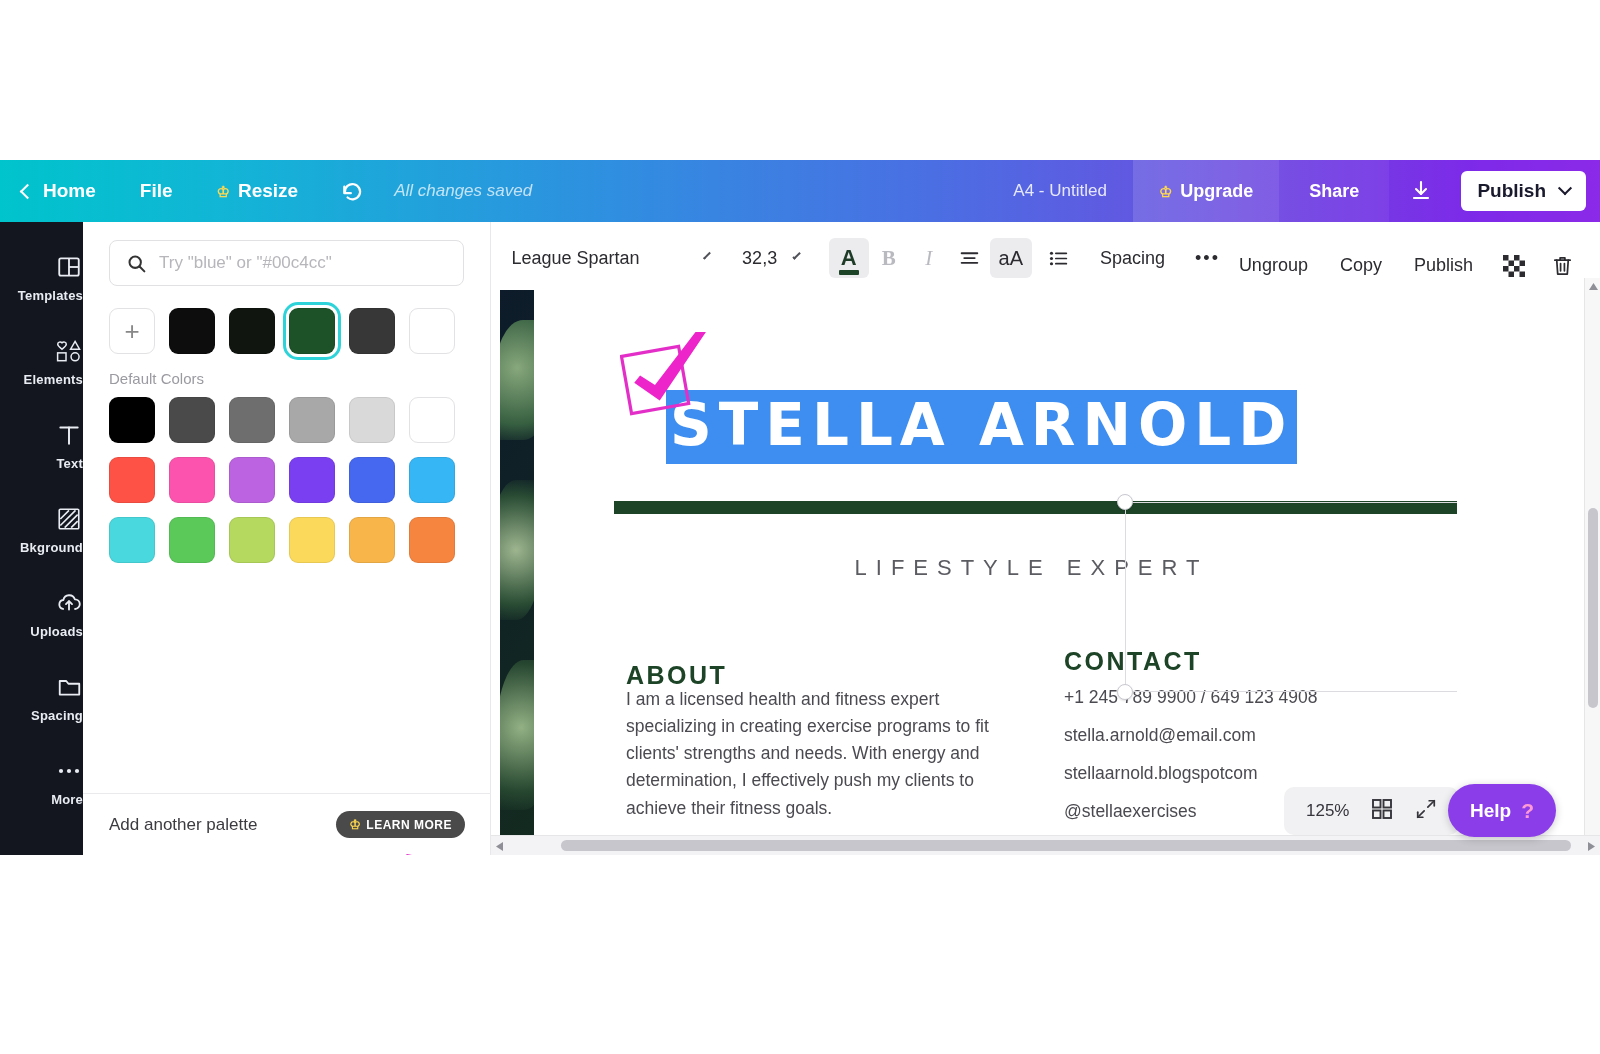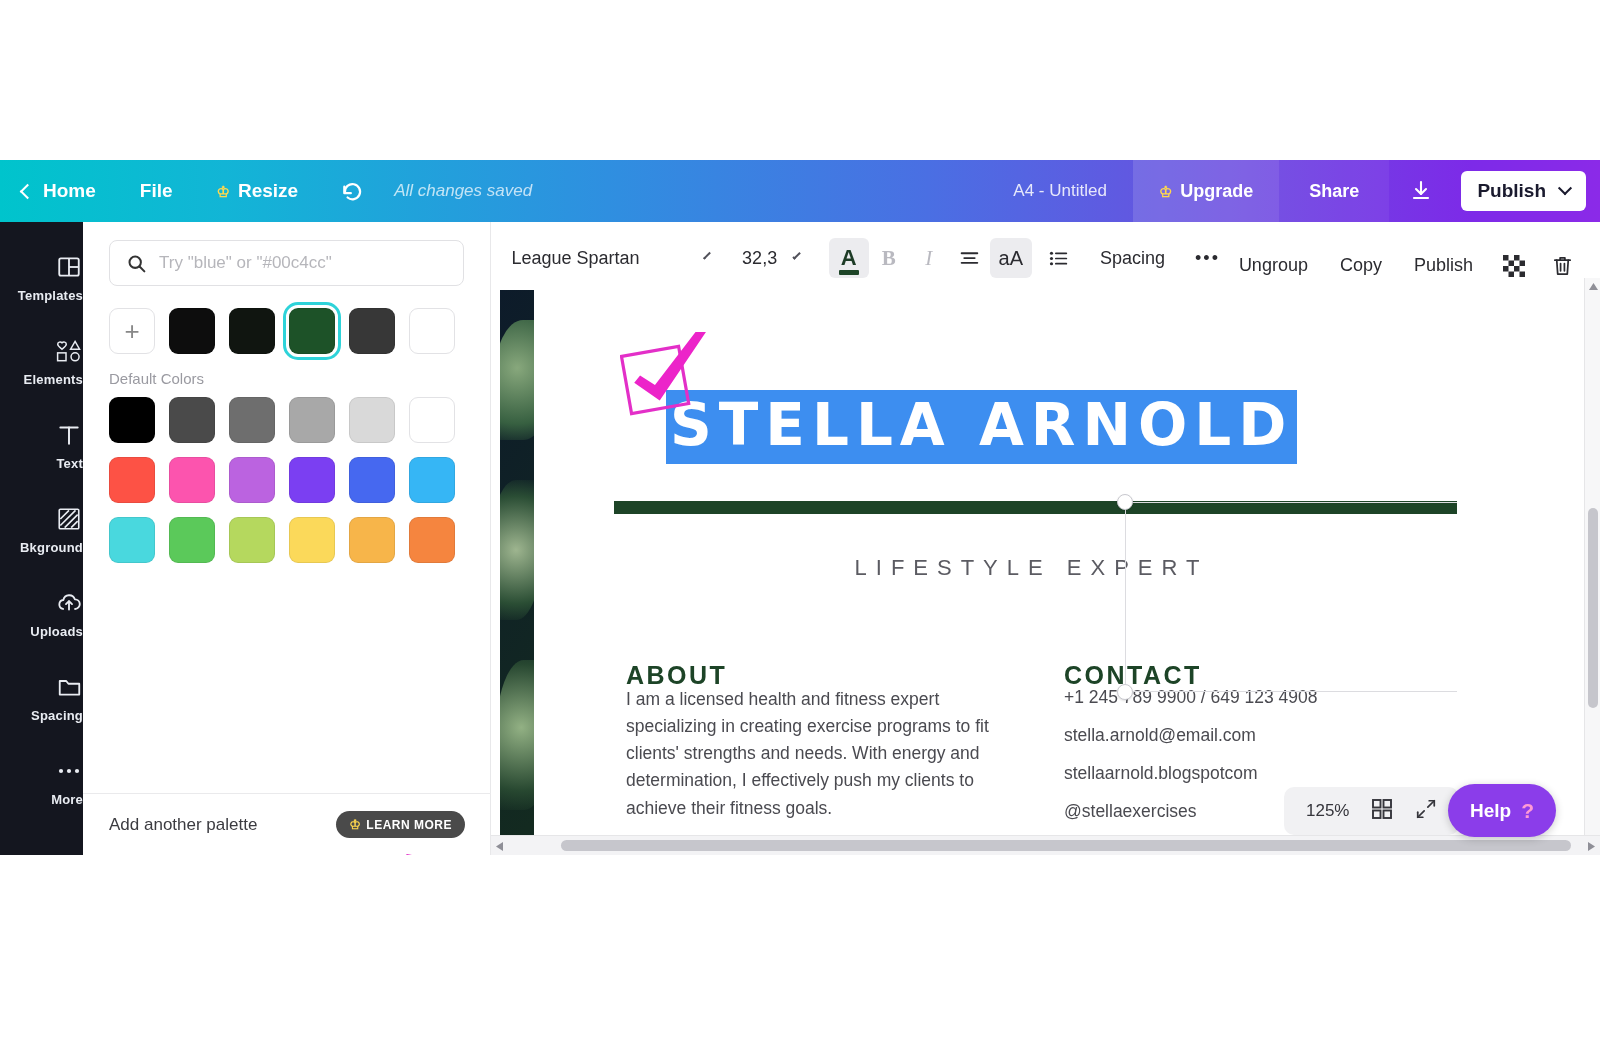--- a/index.html
+++ b/index.html
@@ -551,21 +551,21 @@
 
         <div class="name-line">STELLA ARNOLD</div>
 
         <div class="green-bar"></div>
 
         <div class="subtitle">LIFESTYLE EXPERT</div>
 
         <div class="sec-head" style="left:92px;top:350px">ABOUT</div>
         <div class="sec-body" style="left:92px;top:396px;width:385px">I am a licensed health and fitness expert specializing in creating exercise programs to fit clients' strengths and needs. With energy and determination, I effectively push my clients to achieve their fitness goals.</div>
 
-        <div class="sec-head" style="left:530px;top:350px">CONTACT</div>
+        <div class="sec-head" style="left:530px;top:336px">CONTACT</div>
         <div class="sec-body" style="left:530px;top:394px;width:400px">
           <div class="contact-line">+1 245 789 9900 / 649 123 4908</div>
           <div class="contact-line">stella.arnold@email.com</div>
           <div class="contact-line">stellaarnold.blogspotcom</div>
           <div class="contact-line">@stellaexercises</div>
         </div>
       </div>
 
       <svg style="position:absolute;left:120px;top:42px;width:104px;height:92px" viewBox="0 0 104 92">
         <g transform="rotate(-10 52 46)">

